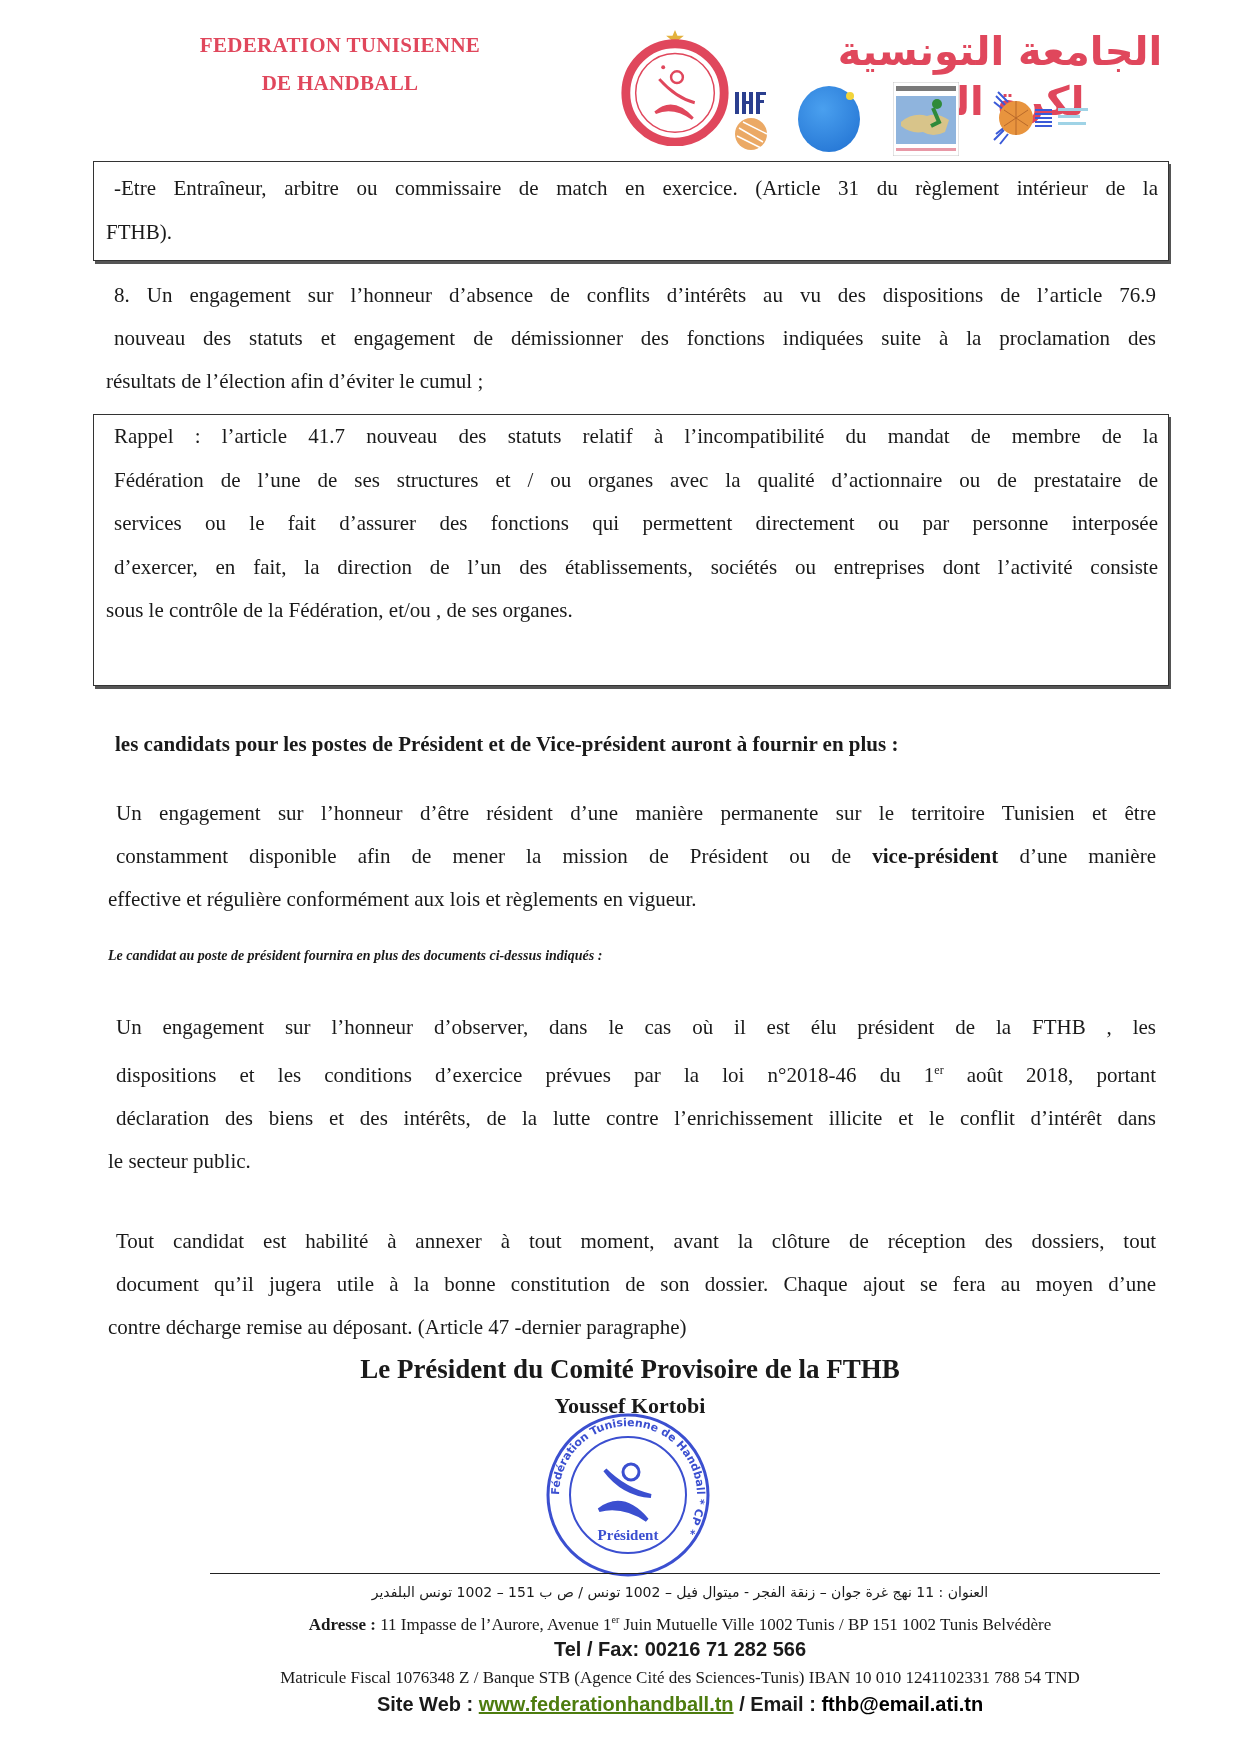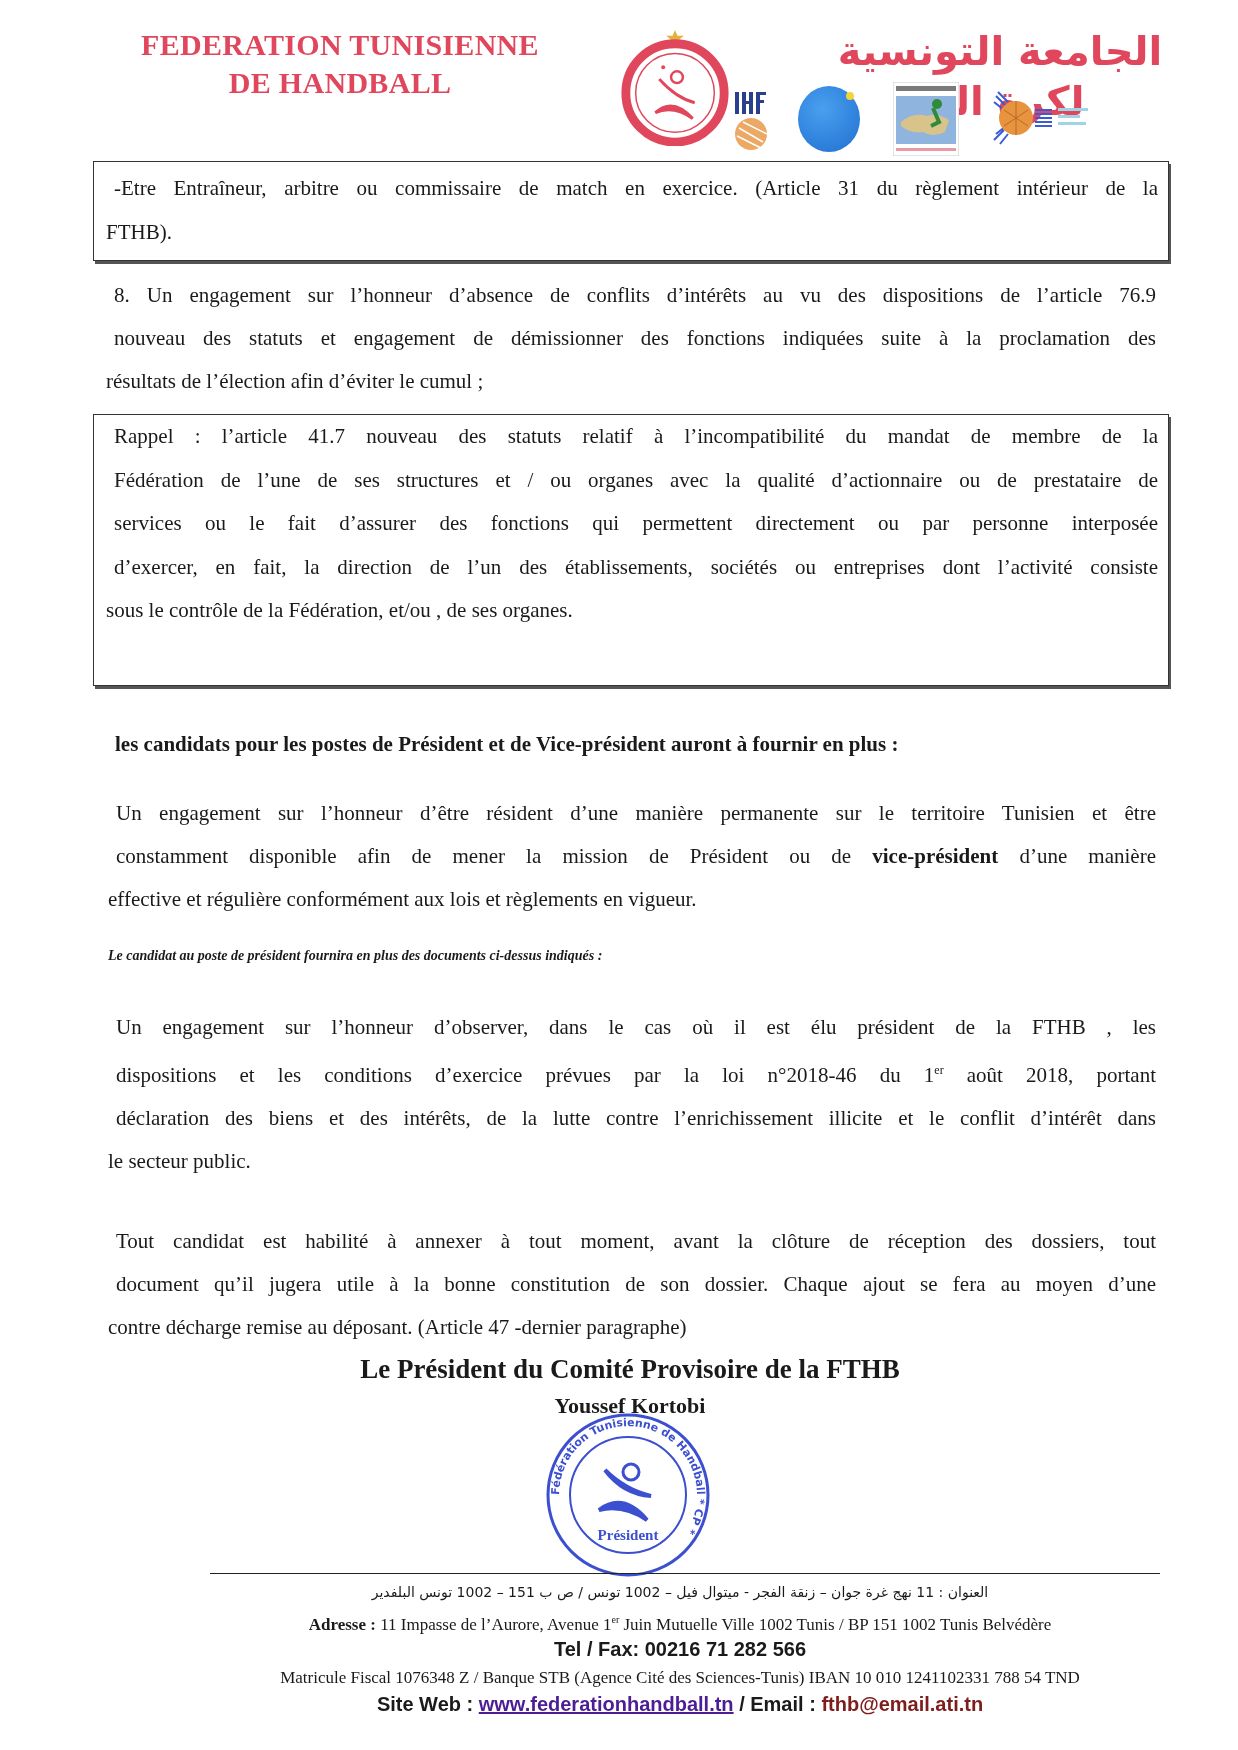--- a/index.html
+++ b/index.html
@@ -1,39 +1,39 @@
 <!DOCTYPE html>
 <html><head>
 <meta charset="utf-8">
 <style>
   html, body { margin:0; padding:0; background:#ffffff; }
   body { width:1238px; height:1750px; position:relative; overflow:hidden;
          font-family:"Liberation Serif", serif; color:#1a1a1a; }
   .abs { position:absolute; }
   .org-fr { left:100px; top:26px; width:480px; text-align:center; color:#e0475c;
-            font-weight:bold; font-size:30px; line-height:38px; letter-spacing:0.3px; }
+            font-weight:bold; font-size:21px; line-height:38px; letter-spacing:0.3px; }
   .org-ar { left:800px; top:26px; width:400px; text-align:center; color:#e0475c;
             font-weight:bold; font-size:40px; line-height:50px; font-family:"DejaVu Sans", sans-serif; direction:rtl; }
   .logo-main { left:616px; top:28px; width:118px; height:118px; }
   .logo-sm { top:88px; height:64px; }
   .boxed { border:1.5px solid #333; box-shadow:2px 3px 0 #555; }
   .box1 { left:93px; top:161px; width:1074px; height:98px; }
   .box2 { left:93px; top:414px; width:1074px; height:270px; }
   .txt { font-size:21px; line-height:43px; text-align:justify; }
   .p-inbox { padding:4px 10px 0 12px; }
   .jl { text-align-last:justify;margin-left:8px; }
   .bold { font-weight:bold; }
   .ital { font-style:italic; }
   .sig-title { left:300px; top:1354px; width:660px; font-size:27px; font-weight:bold; text-align:center; }
   .sig-name { left:460px; top:1393px; width:340px; font-size:22px; font-weight:bold; text-align:center; }
   .seal { left:543px; top:1410px; width:170px; height:170px; }
   .rule { left:210px; top:1573px; width:950px; height:0; border-top:1.5px solid #222; }
   .foot { left:180px; width:1000px; text-align:center; }
-  .link { color:#4c1d95; text-decoration:underline; }
-  .email { color:#7f1d1d; }
+  .link { color:#4d7c0f; text-decoration:underline; }
+  .email { color:#000000; }
 </style>
 </head>
 <body>
 
 <div class="abs org-fr">
   <div>FEDERATION TUNISIENNE</div>
   <div>DE HANDBALL</div>
 </div>
 
 <svg class="abs logo-main" viewBox="0 0 120 120">

